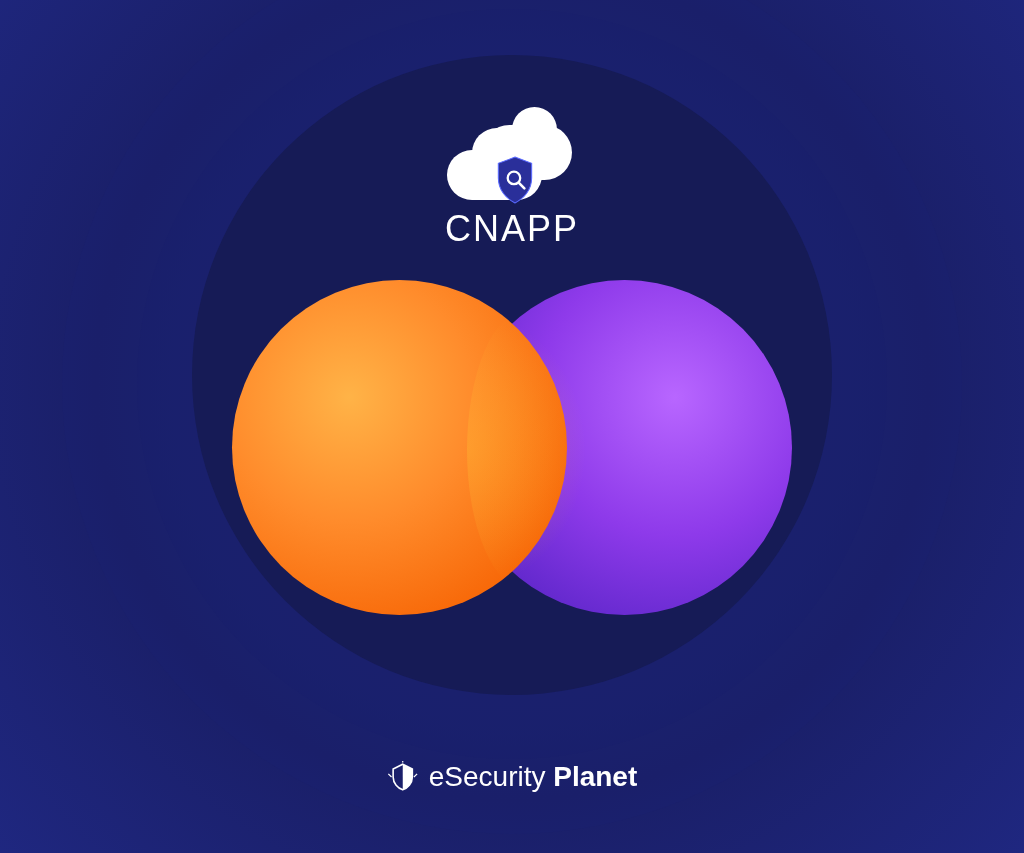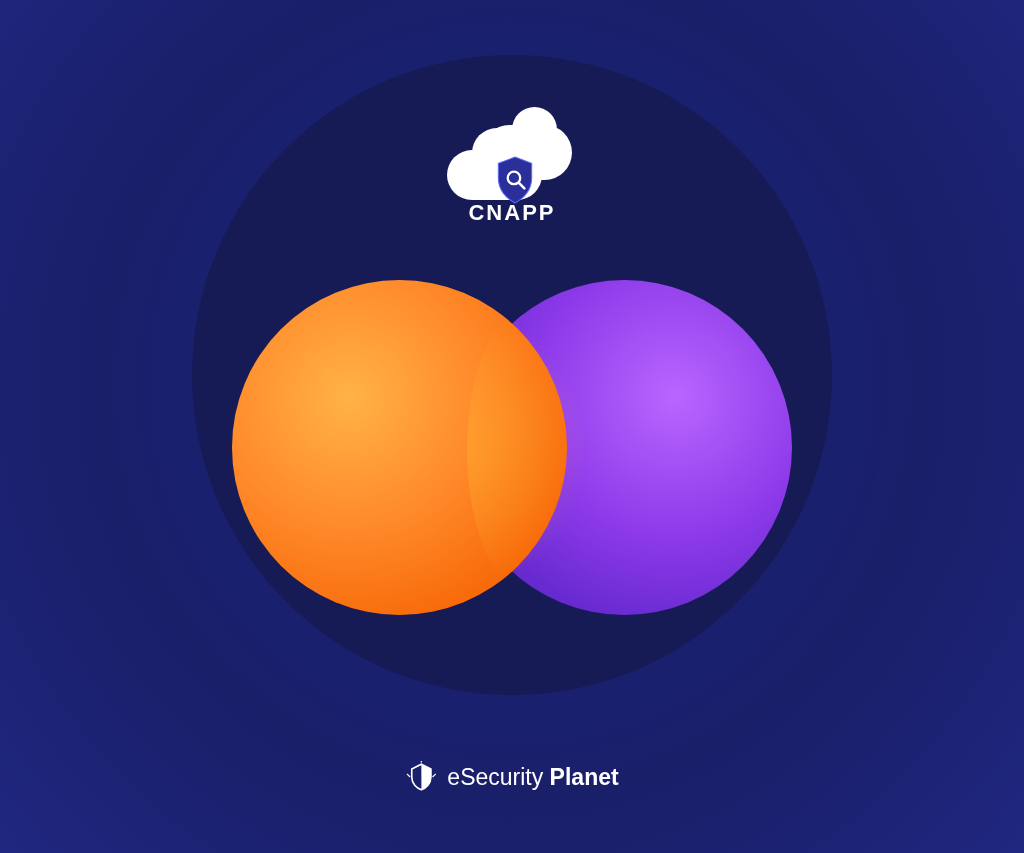--- a/index.html
+++ b/index.html
@@ -35,23 +35,24 @@
 
   .header-block {
     position: absolute;
     top: 70px;
     left: 50%;
     transform: translateX(-50%);
     text-align: center;
   }
   .header-title {
     color: #fff;
-    font-size: 22px;
-    font-weight: 700;
+    font-size: 36px;
+    font-weight: 400;
     letter-spacing: 2px;
+    margin-top: 8px;
   }
   
   .cloud-shield { position: relative; width: 130px; height: 75px; margin: 0 auto; }
   .cloud-shield .cloud-back {
     position: absolute; width: 90px; height: 55px; right: 5px; top: 0;
     background: #fff; border-radius: 40px;
   }
   .cloud-shield .cloud-back::before {
     content: ''; position: absolute; width: 45px; height: 45px; background: #fff;
     border-radius: 50%; top: -18px; left: 30px;
@@ -152,21 +153,21 @@
   .cat-cspm { left: 453px; font-size: 17px; }
 
   .footer {
     position: absolute;
     bottom: 60px;
     left: 50%;
     transform: translateX(-50%);
     display: flex;
     align-items: center;
     color: #fff;
-    font-size: 23px;
+    font-size: 28px;
   }
   .footer svg { margin-right: 10px; }
   .footer-text { font-weight: 400; }
   .footer-text .bold { font-weight: 700; }
 
   
   .icon-wrap { width: 56px; height: 48px; display:flex; align-items:center; justify-content:center; }
   .icon-wrap svg { width: 100%; height: 100%; }
 </style>
 </head>

